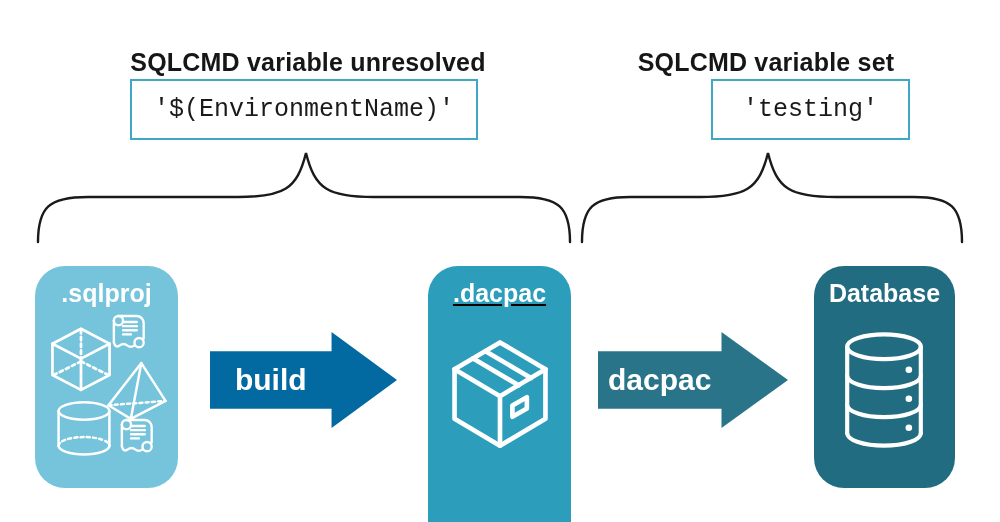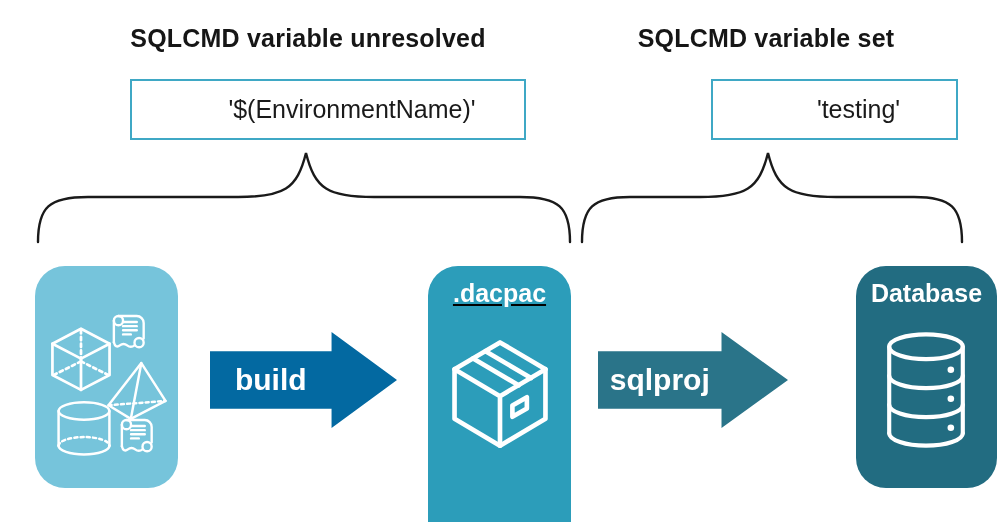--- a/index.html
+++ b/index.html
@@ -1,37 +1,37 @@
 <!DOCTYPE html>
 <html><head>
 <meta charset="utf-8">
 <style>
   html,body{margin:0;padding:0;background:#fff;}
   body{width:1000px;height:522px;font-family:"Liberation Sans",sans-serif;}
   .canvas{position:relative;width:1000px;height:522px;background:#fff;overflow:hidden;}
 
   .heading{position:absolute;text-align:center;font-weight:700;font-size:25px;
-           color:#161616;letter-spacing:.2px;}
+           color:#161616;letter-spacing:.2px;margin-top:24px;}
   .heading-left{left:38px;top:24px;width:540px;}
   .heading-right{left:496px;top:24px;width:540px;}
 
   .codebox{position:absolute;display:flex;align-items:center;justify-content:center;
            border:2px solid #3FA8C5;background:#fff;
-           font-family:Liberation Sans, sans-serif;
-           font-size:25px;color:#1a1a1a;padding-left:48px;}
+           font-family:Liberation Mono, monospace;
+           font-size:25px;color:#1a1a1a;}
   .codebox-left{left:130px;top:79px;width:344px;height:57px;}
   .codebox-right{left:668px;top:79px;width:195px;height:57px;}
 
   .braces{position:absolute;left:0;top:145px;width:1000px;height:105px;}
   .braces path{fill:none;stroke:#1a1a1a;stroke-width:2.4;stroke-linecap:round;}
 
   .node{position:absolute;top:266px;border-radius:30px;}
   .node-sqlproj{left:35px;width:143px;height:222px;background:#76C4DB;}
   .node-dacpac{left:428px;width:143px;height:285px;background:#2C9DBA;text-decoration:underline;}
-  .node-database{left:856px;width:141px;height:222px;background:#226C81;}
+  .node-database{left:814px;width:141px;height:222px;background:#226C81;}
   .node-title{margin-top:13px;text-align:center;font-weight:700;font-size:25px;color:#fff;}
 
   .icon{position:absolute;}
   .icon path,.icon circle,.icon ellipse{fill:none;stroke:#fff;stroke-linecap:round;stroke-linejoin:round;}
   .icon .dash{stroke-dasharray:5 5;}
   .icon .dot{fill:#fff;stroke:none;}
 
   .arrow{position:absolute;top:332px;height:96px;
          clip-path:polygon(0 20%,65% 20%,65% 0,100% 50%,65% 100%,65% 80%,0 80%);}
   .arrow-build{left:210px;width:187px;background:#2C9DBA;}
@@ -52,20 +52,21 @@
   <div class="codebox codebox-right" style="border-color: rgb(63, 168, 197); margin-left: 43px;">'testing'</div>
 
   <svg class="braces" viewBox="0 0 1000 105" xmlns="http://www.w3.org/2000/svg">
     <path d="M 38 97 C 38 62 49 52 88 52 L 238 52 C 284 52 297 44 306 8
          C 315 44 328 52 374 52 L 520 52 C 559 52 570 62 570 97"></path>
     <path d="M 582 97 C 582 62 593 52 630 52 L 700 52 C 746 52 759 44 768 8
          C 777 44 790 52 836 52 L 914 52 C 951 52 962 62 962 97"></path>
   </svg>
 
   <div class="node node-sqlproj" style="background-color: rgb(118, 196, 219);">
+    <div class="node-title">.sqlproj</div>
 
     <svg class="icon" style="left:72px;top:44px" width="44" height="46" viewBox="0 0 48 48" stroke-width="2.6">
       <circle cx="12.5" cy="10.5" r="5"></circle>
       <path d="M12.5 5.5 H32.5 a7.5 7.5 0 0 1 7.5 7.5 V30"></path>
       <path d="M7.5 10.5 V34"></path>
       <path d="M17.5 12 H32.5 M17.5 16.5 H32.5 M17.5 21 H32.5 M17.5 25.5 H26"></path>
       <circle cx="35" cy="34.5" r="5"></circle>
       <path d="M7.5 34 C8.5 38.5 11 40 14 37.5 C16.5 35.5 19.5 35.5 22 37.5 C24.5 39.5 27.5 39.5 30 37.5"></path>
     </svg>
 
@@ -109,21 +110,21 @@
     <svg class="icon" style="left:10px;top:64px" width="124" height="124" viewBox="0 0 120 120" stroke-width="4.5">
       <path d="M60 12 L104 38 V86 L60 112 L16 86 V38 Z"></path>
       <path d="M16 38 L60 64 L104 38 M60 64 V112"></path>
       <path d="M34 27.5 L78 53.5 M46 20.5 L90 46.5"></path>
       <path d="M72 73 L86 65 V76 L72 84 Z"></path>
     </svg>
   </div>
 
   <div class="arrow arrow-deploy" style="background-color: rgb(42, 116, 137);">
     <div class="arrow-label-wrap">
-      <span class="arrow-label">sqlproj</span>
+      <span class="arrow-label">dacpac</span>
     </div>
   </div>
 
   <div class="node node-database" style="background-color: rgb(34, 108, 129);">
     <div class="node-title">Database</div>
     <svg class="icon" style="left:24px;top:64px" width="92" height="120" viewBox="0 0 100 130" stroke-width="4.5">
       <ellipse cx="50" cy="18" rx="40" ry="13.5"></ellipse>
       <path d="M10 18 V112 M90 18 V112"></path>
       <path d="M10 112 A40 13.5 0 0 0 90 112"></path>
       <path d="M10 49.5 A40 13.5 0 0 0 90 49.5"></path>

